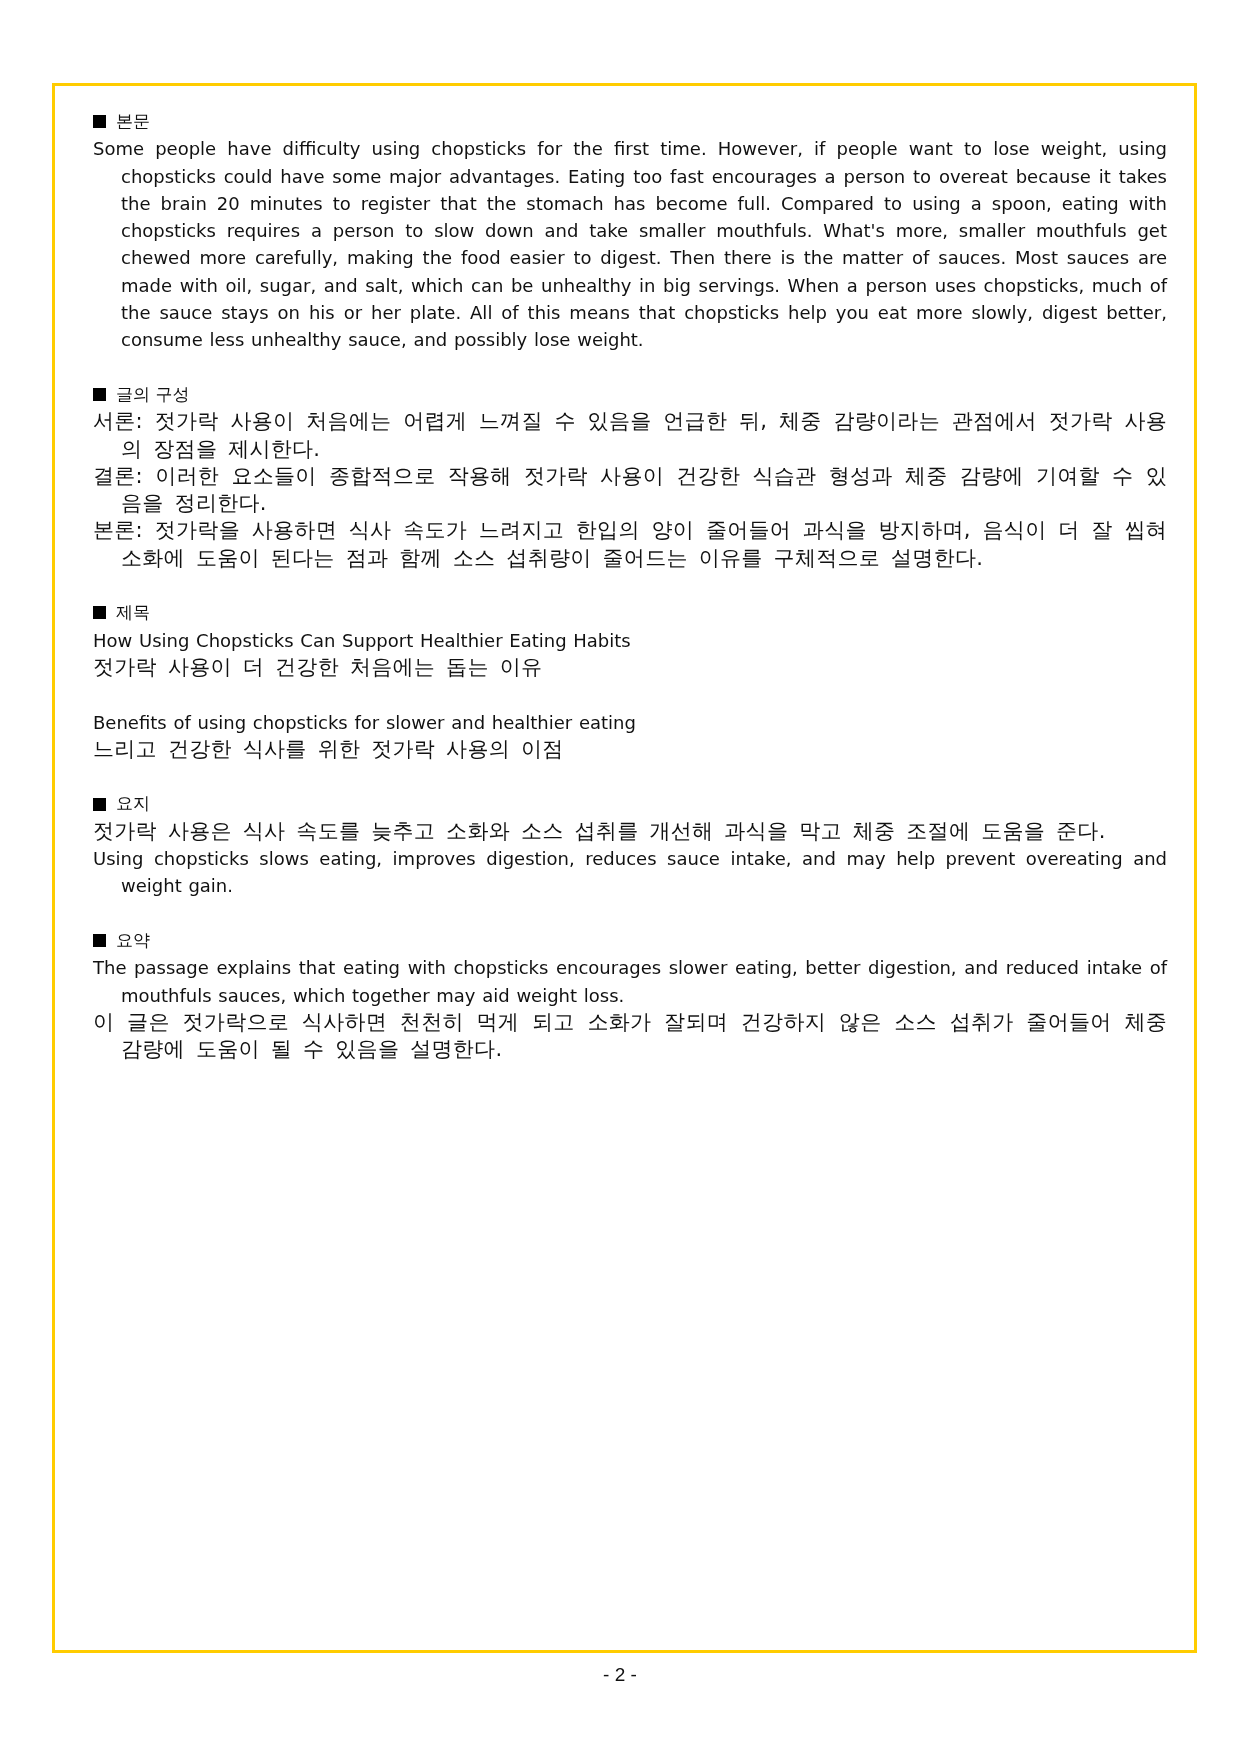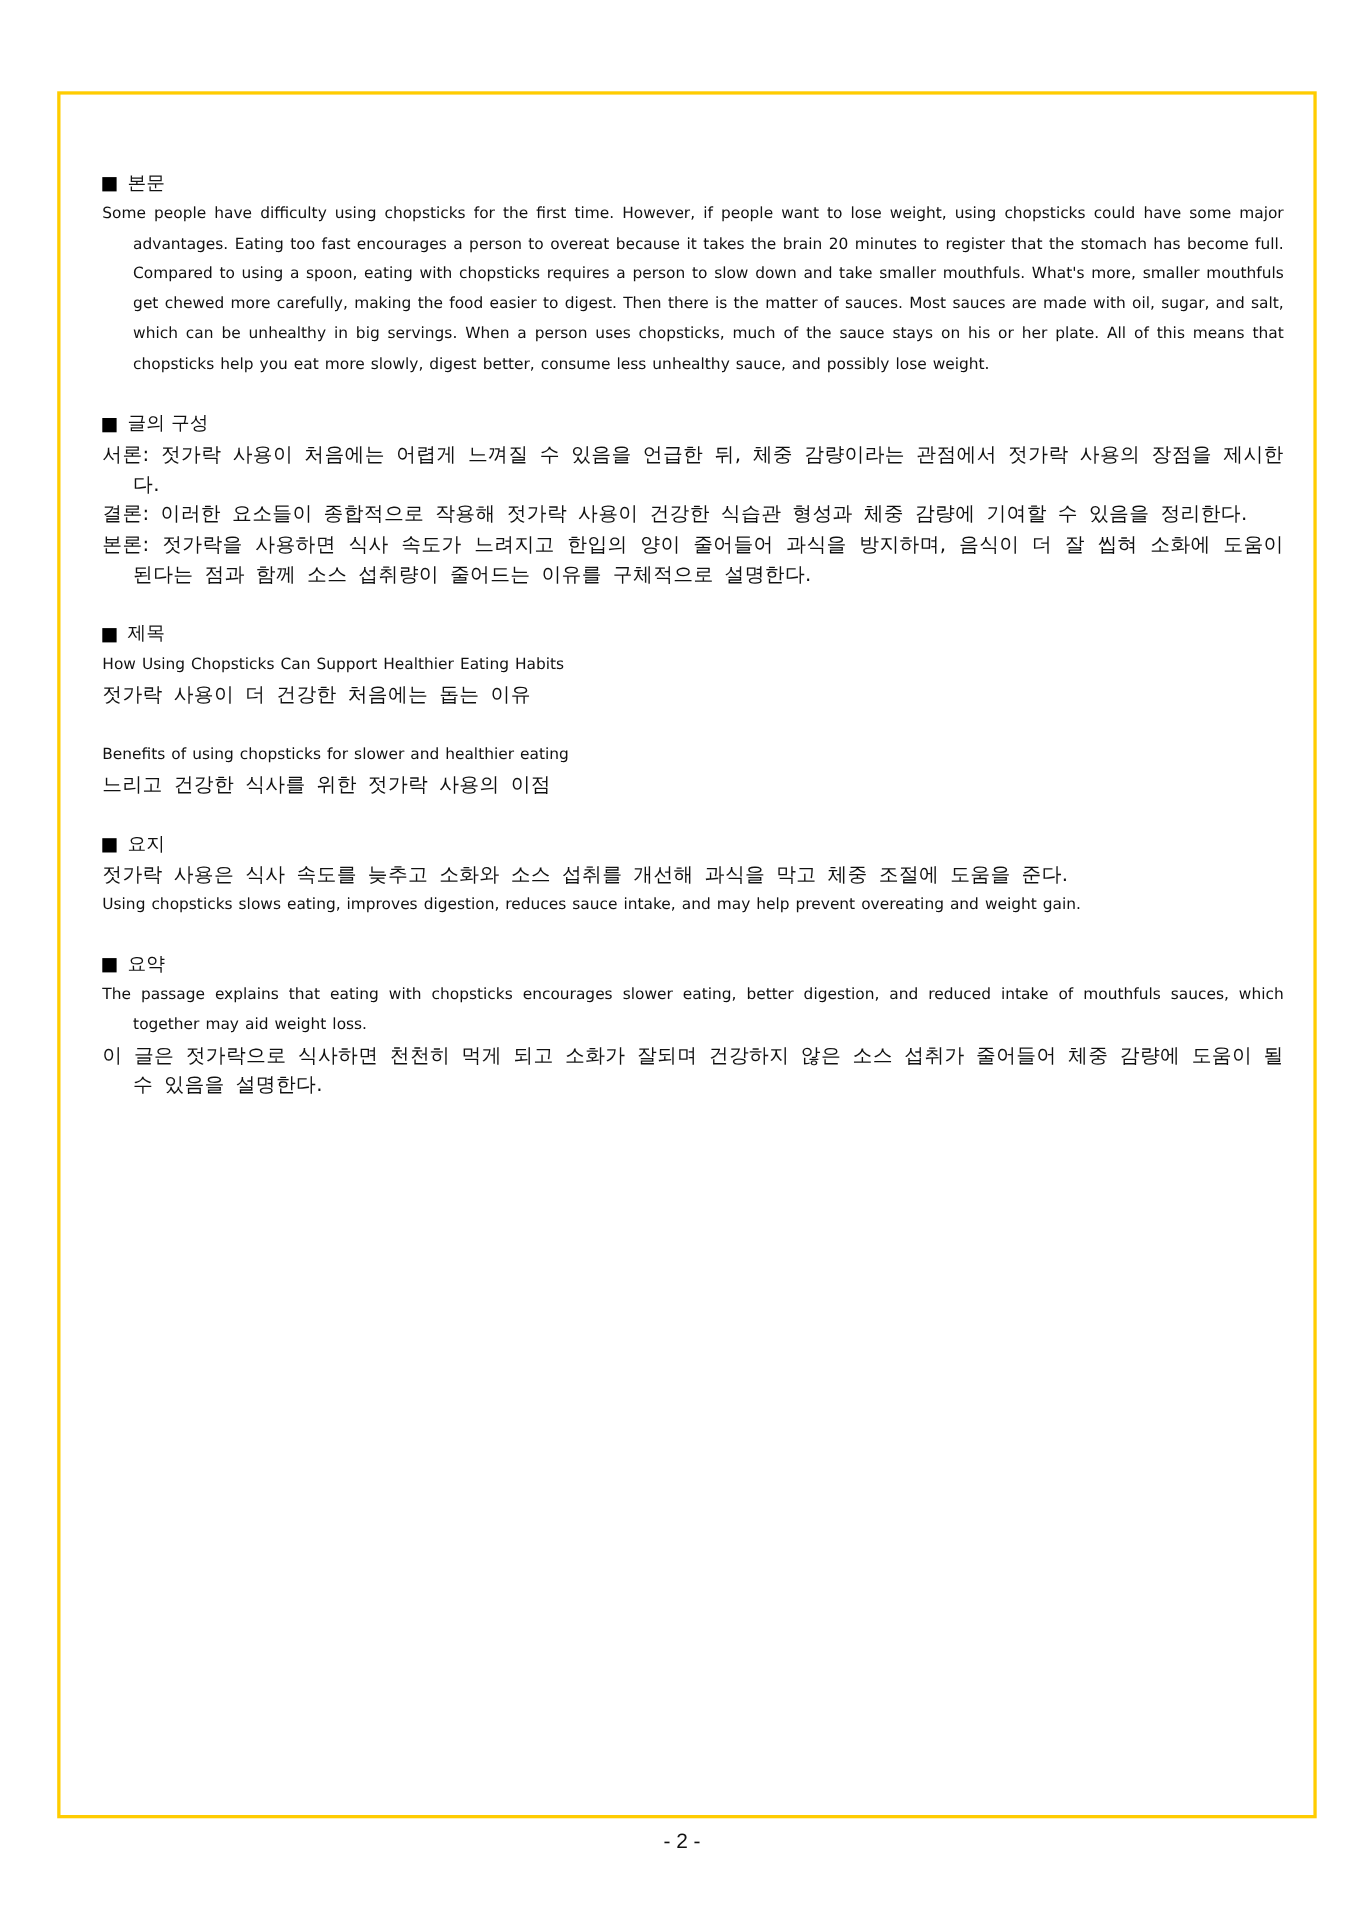--- a/index.html
+++ b/index.html
@@ -22,21 +22,20 @@
     width: 1139px;
     height: 1564px;
     border: 3px solid #FFCC00;
     box-sizing: content-box;
   }
   .content {
     position: absolute;
     left: 93px;
     top: 108px;
     width: 1074px;
-    margin-top: 46px;
   }
   .section {
     margin-bottom: 27.3px;
   }
   .heading {
     font-size: 17px;
     line-height: 27.3px;
     height: 27.3px;
     display: flex;
     align-items: center;
@@ -45,31 +44,31 @@
   .heading .square {
     display: inline-block;
     width: 13px;
     height: 13px;
     background: #000000;
     margin-right: 10px;
     position: relative;
     top: 0px;
   }
   .para {
-    font-size: 14px;
+    font-size: 18px;
     line-height: 27.3px;
     text-align: justify;
     text-align-last: left;
     padding-left: 28px;
     text-indent: -28px;
     word-spacing: 1px;
     margin: 0;
   }
   .para.ko {
-    font-size: 18px;
+    font-size: 21px;
     letter-spacing: 0.3px;
     word-spacing: 4px;
   }
   .page-number {
     position: absolute;
     top: 1662px;
     left: 0;
     width: 1240px;
     text-align: center;
     font-size: 19px;

